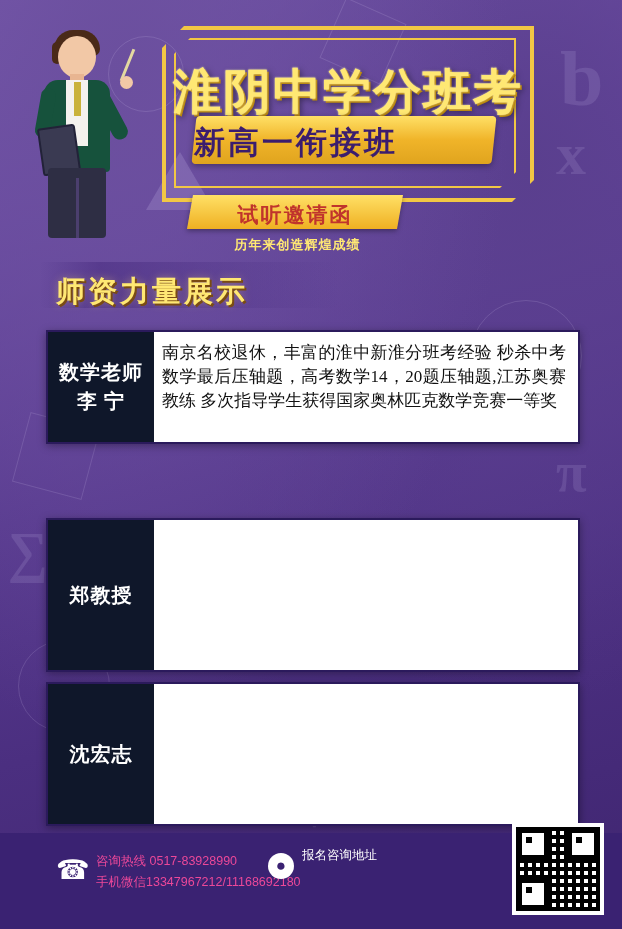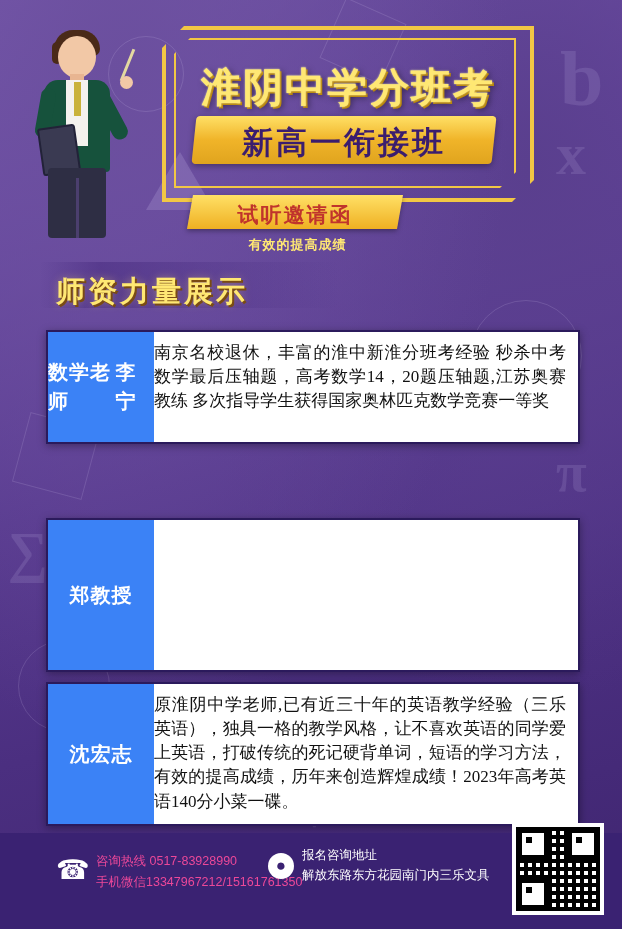--- a/index.html
+++ b/index.html
@@ -150,42 +150,41 @@
     border: 2px solid #f2c744;
     clip-path: polygon(16px 0, 100% 0, 100% calc(100% - 16px), calc(100% - 16px) 100%, 0 100%, 0 16px);
   }
   .title-main {
     position: absolute;
     left: 0; top: 50px;
     width: 400px;
     text-align: center;
     font-family: "Liberation Serif", serif;
     font-weight: bold;
-    font-size: 40px;
+    font-size: 48px;
     letter-spacing: 2px;
     color: #ffe873;
     text-shadow:
       0 0 2px #fff5bb,
       2px 2px 0 #b8860b,
       3px 3px 6px rgba(0,0,0,.5);
   }
   .title-sub-band {
     position: absolute;
     left: 46px; top: 106px;
     width: 300px; height: 48px;
     background: linear-gradient(180deg, #ffe066 0%, #f0b429 50%, #e0a41e 100%);
     border-radius: 4px;
     transform: skewX(-6deg);
     box-shadow: 0 2px 6px rgba(0,0,0,.35);
   }
   .title-sub {
     position: absolute;
     left: 46px; top: 112px;
     width: 300px;
-    text-align: center;
     font-family: "Liberation Serif", serif;
     font-weight: bold;
     font-size: 31px;
     letter-spacing: 3px;
     color: #3b1d6e;
   }
   .ribbon {
     position: absolute;
     left: 190px; top: 195px;
     width: 210px; height: 34px;
@@ -242,35 +241,36 @@
     left: 46px;
     width: 530px;
     background: #ffffff;
     border: 2px solid #2b1a5c;
     box-shadow: 0 2px 8px rgba(0,0,0,.35);
     display: flex;
     overflow: hidden;
   }
   .card-name {
     flex: 0 0 106px;
-    background: #3b82f6;
+    background: #0f172a;
     color: #ffffff;
     display: flex;
+    flex-direction: column;
     align-items: center;
     justify-content: center;
     font-family: "Liberation Serif", serif;
     font-weight: bold;
     font-size: 20px;
     line-height: 1.45;
     letter-spacing: 1px;
     padding: 6px 0;
   }
   .card-body {
     flex: 1;
-    padding: 9px 12px 10px 0;
+    padding: 9px 12px 10px 8px;
     font-family: "Liberation Serif", serif;
     font-size: 17px;
     line-height: 1.42;
     color: #111;
     text-align: justify;
   }
   #card-math { top: 330px; height: 110px; }
   #card-chinese { top: 518px; height: 150px; }
   #card-english { top: 682px; height: 140px; }
 
@@ -294,20 +294,21 @@
   .c-pin-icon {
     position: absolute; left: 268px; top: 20px;
     width: 26px; height: 26px; border-radius: 50%;
     background: #fff; color: #3a2272;
     font-size: 17px; line-height: 26px; text-align: center;
   }
   .c-addr-lines {
     position: absolute; left: 302px; top: 12px;
     color: #fff; font-size: 12.5px; line-height: 1.6;
     font-family: "Liberation Sans", sans-serif;
+    text-align: right;
   }
   .qr {
     position: absolute;
     right: 18px; bottom: 14px;
     width: 92px; height: 92px;
     background: #fff;
     padding: 4px;
     box-sizing: border-box;
   }
   .qr-inner {
@@ -367,21 +368,21 @@
   <div class="title-wrap">
     <div class="frame-outer"></div>
     <div class="frame-inner"></div>
     <div class="title-main">淮阴中学分班考</div>
     <div class="title-sub-band"></div>
     <div class="title-sub">新高一衔接班</div>
   </div>
 
   <div class="ribbon"></div>
   <div class="ribbon-text">试听邀请函</div>
-  <div class="ribbon-note">有效的提高成绩</div>
+  <div class="ribbon-note">历年来创造辉煌成绩</div>
 
   <div class="head-bar"></div>
   <div class="section-head">师资力量展示</div>
 
   <div class="card" id="card-math">
     <div class="card-name">
       <div>数学老师</div>
       <div>李 宁</div>
     </div>
     <div class="card-body">南京名校退休，丰富的淮中新淮分班考经验 秒杀中考数学最后压轴题，高考数学14，20题压轴题,江苏奥赛教练 多次指导学生获得国家奥林匹克数学竞赛一等奖</div>
@@ -390,33 +391,31 @@
   <div class="card" id="card-chinese">
     <div class="card-name">
       <div>郑教授</div>
     </div>
   </div>
 
   <div class="card" id="card-english">
     <div class="card-name">
       <div>沈宏志</div>
     </div>
-    <div class="card-body">原淮阴中学老师,已有近三十年的英语教学经验（三乐英语），独具一格的教学风格，让不喜欢英语的同学爱上英语，打破传统的死记硬背单词，短语的学习方法，有效的提高成绩，历年来创造辉煌成绩！2023年高考英语140分小菜一碟。</div>
   </div>
 
   <div class="contact">
     <div class="c-phone-icon">☎</div>
     <div class="c-phone-lines">
       <div>咨询热线 0517-83928990</div>
-      <div>手机微信13347967212/15161761350</div>
+      <div>手机微信13347967212/11168692180</div>
     </div>
     <div class="c-pin-icon">●</div>
     <div class="c-addr-lines">
       <div>报名咨询地址</div>
-      <div>解放东路东方花园南门内三乐文具</div>
     </div>
     <div class="qr">
       <div class="qr-inner">
         <div class="qr-eye qr-e1">
             <i></i>
           </div>
         <div class="qr-eye qr-e2">
             <i></i>
           </div>
         <div class="qr-eye qr-e3">

